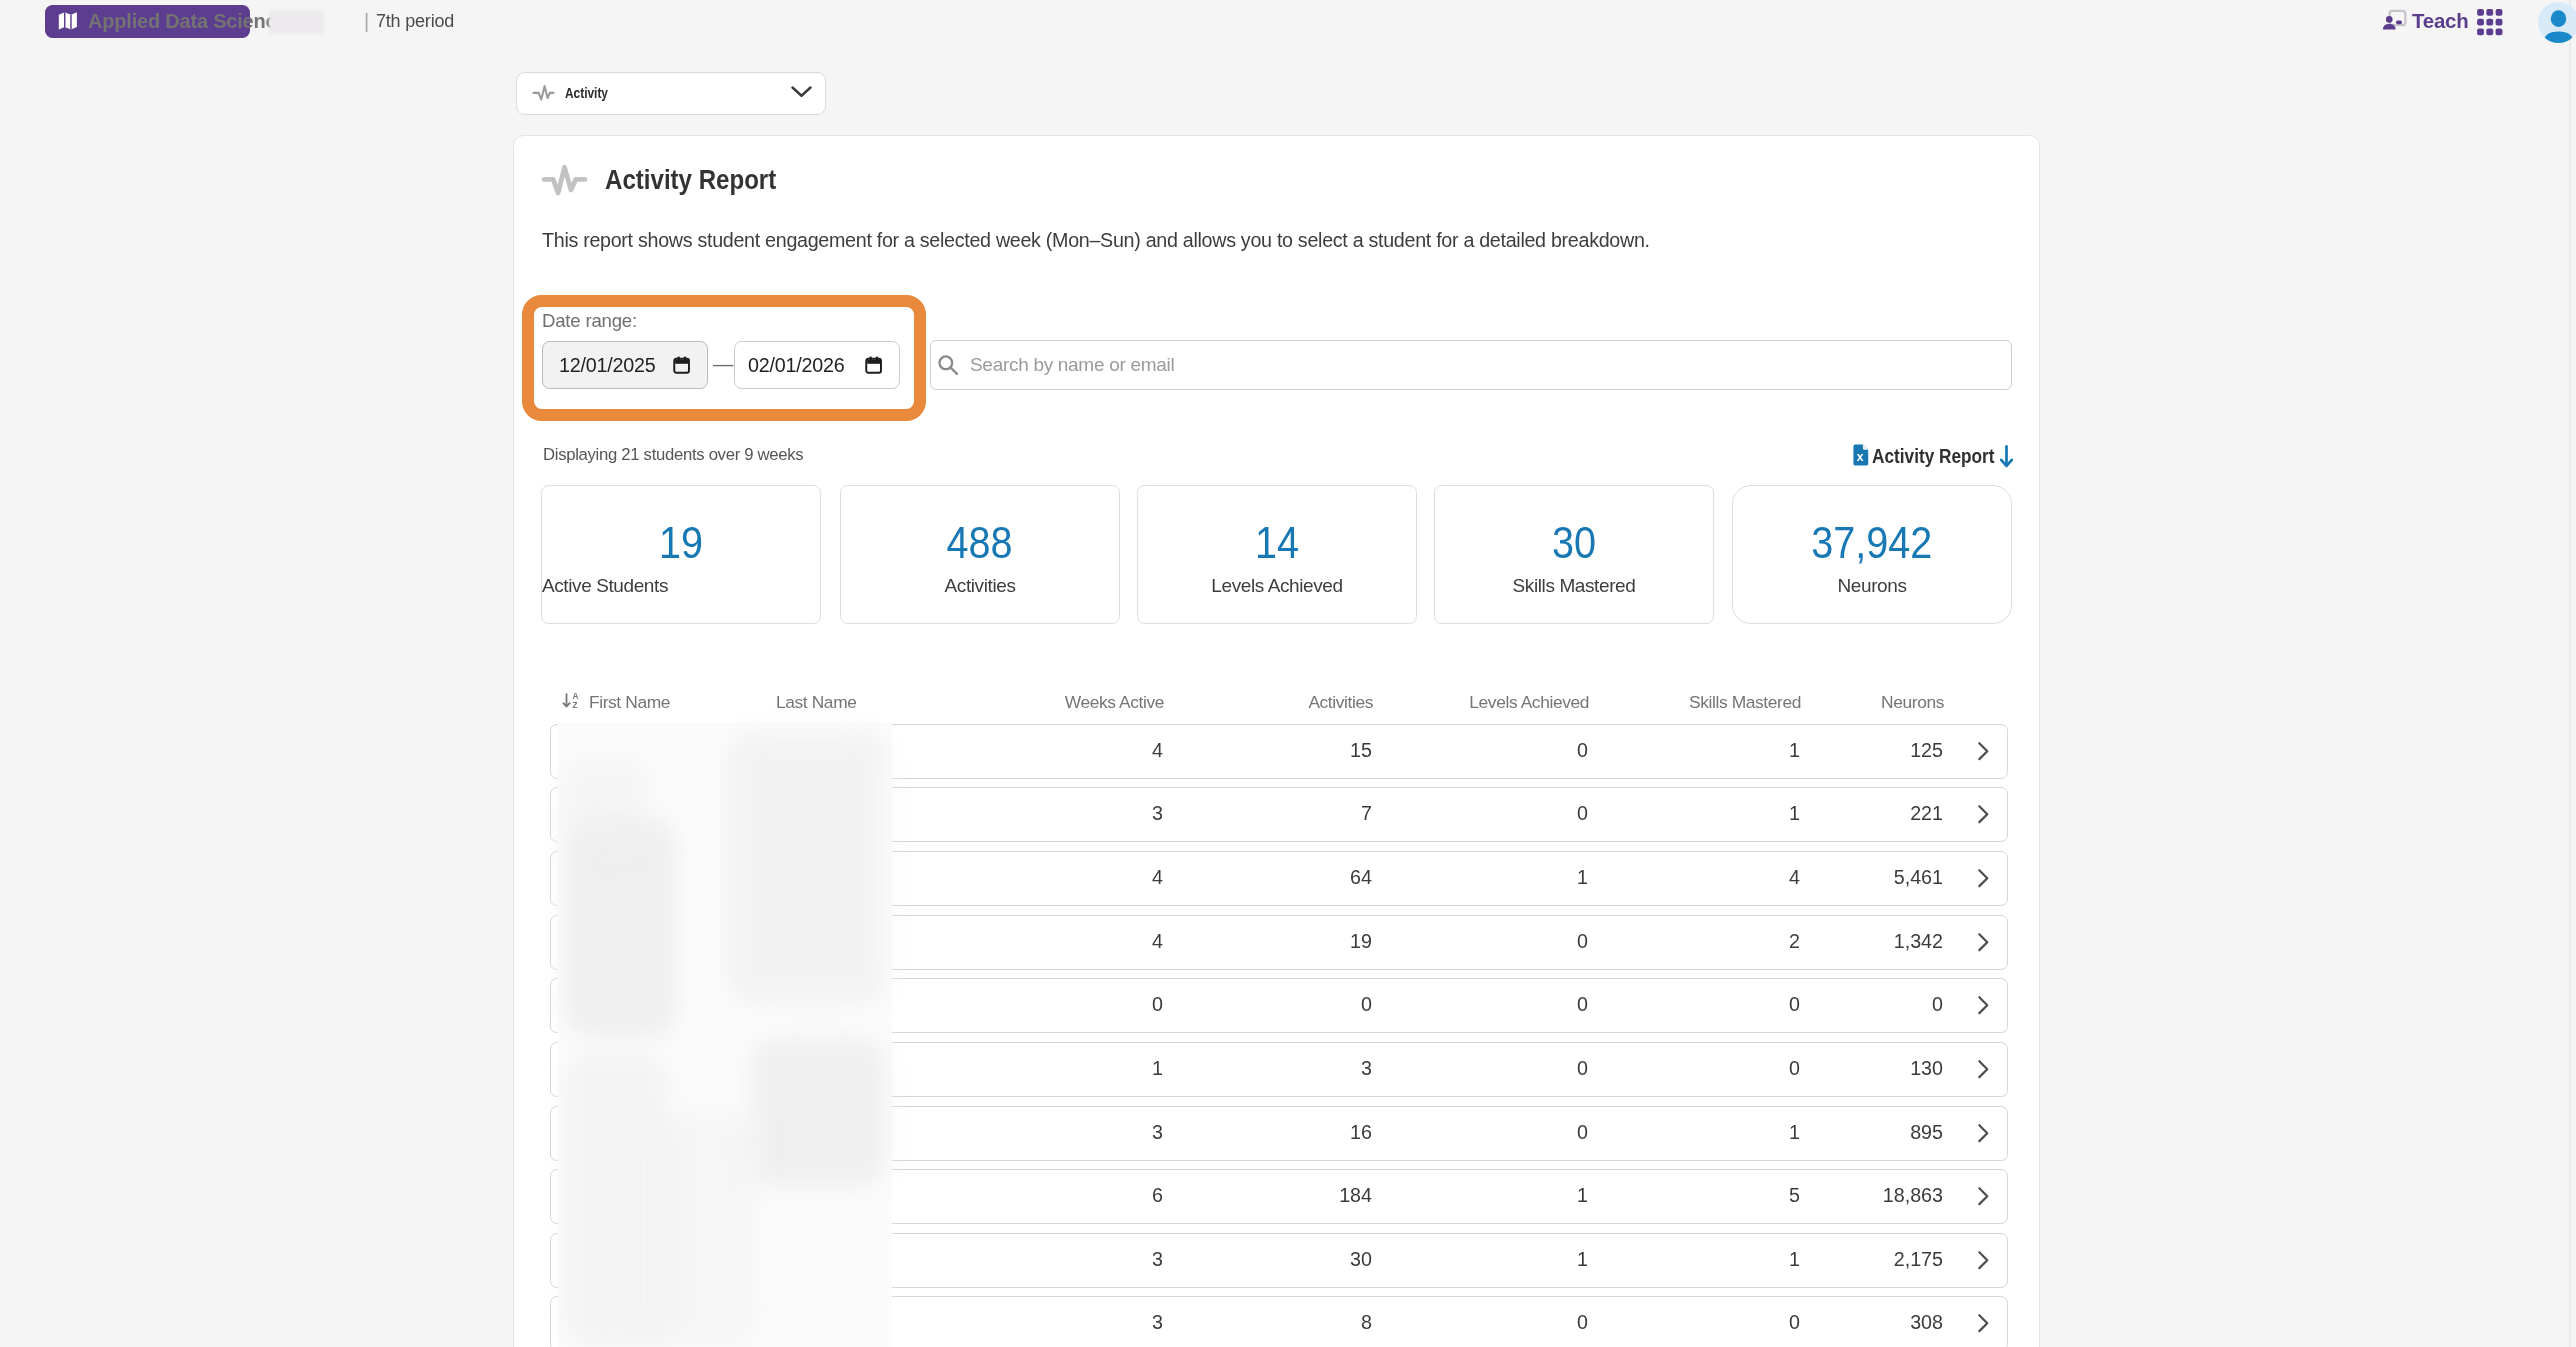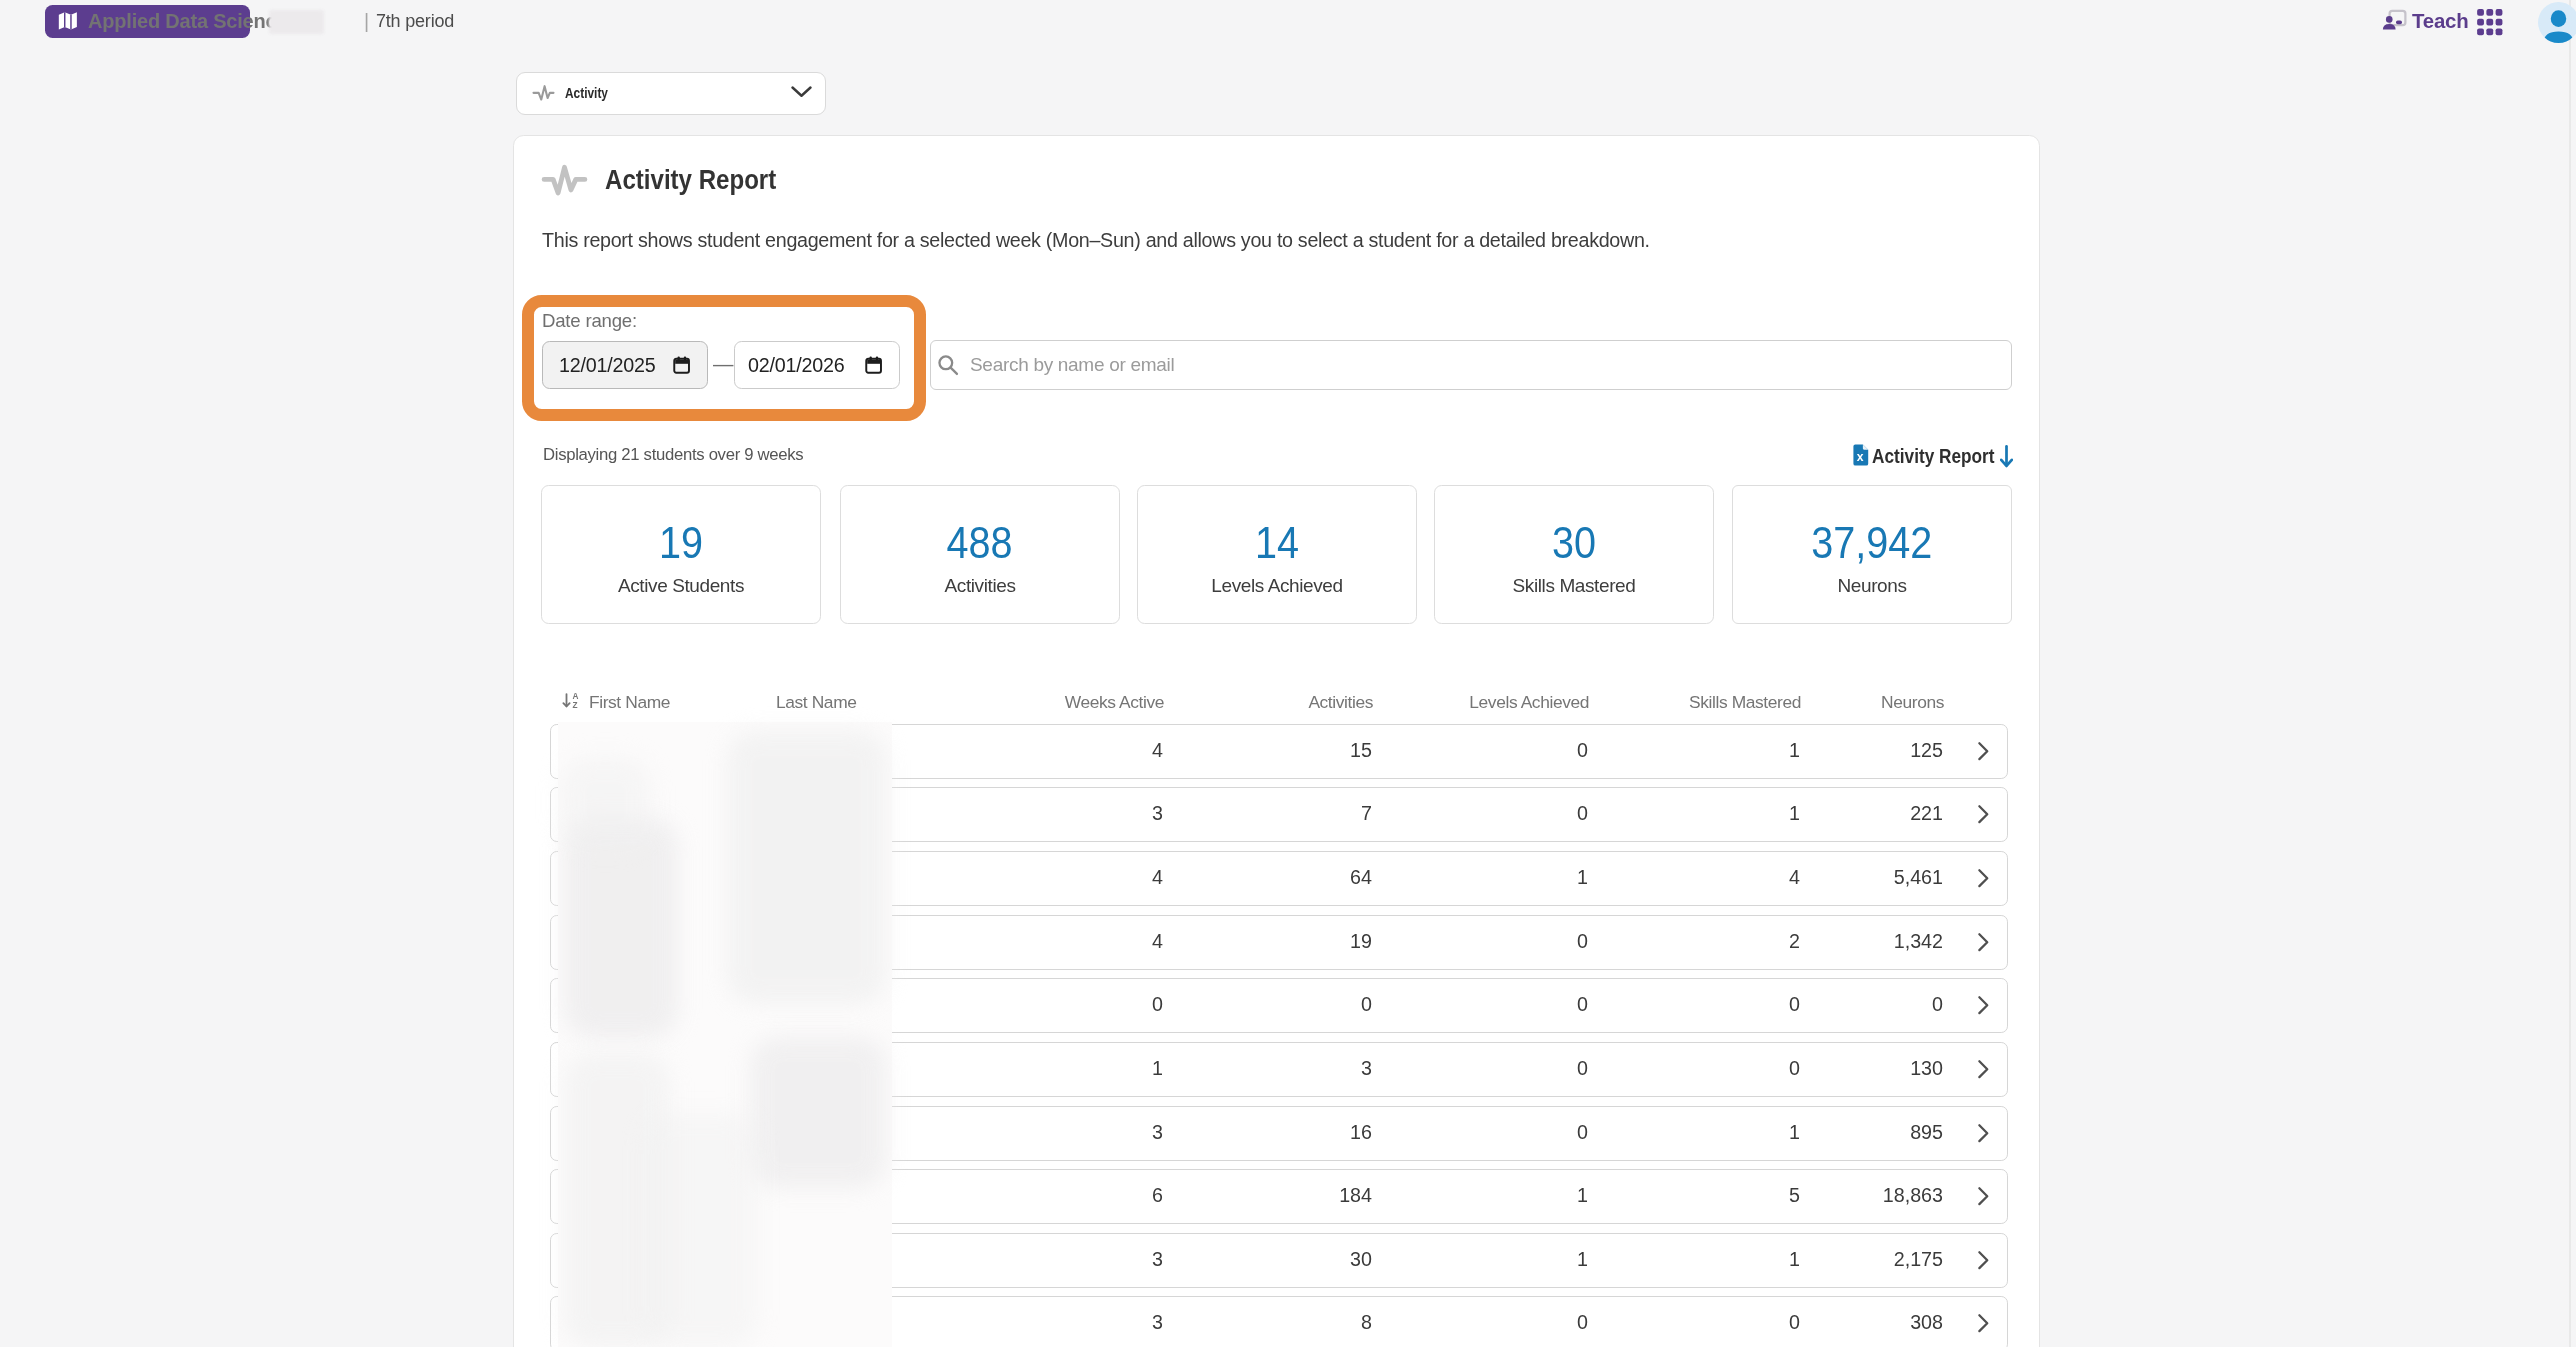--- a/index.html
+++ b/index.html
@@ -119,35 +119,35 @@
     <text x="9.5" y="23" font-size="16" font-weight="700" fill="#fff" text-anchor="middle" font-family="Liberation Sans,sans-serif">x</text>
   </svg>
   <div class="ab" style="left:1872px;top:444px;height:24px;line-height:24px;font-size:20.4px;font-weight:700;color:#2f2f2f;"><span class="cx" style="transform:scaleX(.845);">Activity Report</span></div>
   <svg class="ab" style="left:2000px;top:444px;" width="13" height="26.5" viewBox="0 0 17 35">
     <line x1="8.5" y1="3" x2="8.5" y2="28" stroke="#1878b4" stroke-width="3.6" stroke-linecap="round"></line>
     <polyline points="1.5,21 8.5,29 15.5,21" fill="none" stroke="#1878b4" stroke-width="3.6" stroke-linecap="round" stroke-linejoin="round"></polyline>
   </svg>
 
   <div class="ab" style="left:541px;top:485px;width:280px;height:139px;border:1.5px solid #ddd;border-radius:7.6px;box-sizing:border-box;background:#fff;">
     <div style="position:absolute;left:0;right:0;top:31px;text-align:center;font-size:45px;color:#1878b4;"><span class="cx" style="transform-origin:50% 50%;transform:scaleX(.88);">19</span></div>
-    <div style="position:absolute;left:0;right:0;top:89px;text-align:center;font-size:19px;color:#3d3d3d;letter-spacing:-0.4px;">Active Students</div>
+    <div style="position:absolute;left:0;right:0;top:89px;text-align:left;font-size:19px;color:#3d3d3d;letter-spacing:-0.4px;">Active Students</div>
   </div>
   <div class="ab" style="left:840px;top:485px;width:280px;height:139px;border:1.5px solid #ddd;border-radius:7.6px;box-sizing:border-box;background:#fff;">
     <div style="position:absolute;left:0;right:0;top:31px;text-align:center;font-size:45px;color:#1878b4;"><span class="cx" style="transform-origin:50% 50%;transform:scaleX(.88);">488</span></div>
     <div style="position:absolute;left:0;right:0;top:89px;text-align:center;font-size:19px;color:#3d3d3d;letter-spacing:-0.4px;">Activities</div>
   </div>
   <div class="ab" style="left:1137px;top:485px;width:280px;height:139px;border:1.5px solid #ddd;border-radius:7.6px;box-sizing:border-box;background:#fff;">
     <div style="position:absolute;left:0;right:0;top:31px;text-align:center;font-size:45px;color:#1878b4;"><span class="cx" style="transform-origin:50% 50%;transform:scaleX(.88);">14</span></div>
     <div style="position:absolute;left:0;right:0;top:89px;text-align:center;font-size:19px;color:#3d3d3d;letter-spacing:-0.4px;">Levels Achieved</div>
   </div>
   <div class="ab" style="left:1434px;top:485px;width:280px;height:139px;border:1.5px solid #ddd;border-radius:7.6px;box-sizing:border-box;background:#fff;">
     <div style="position:absolute;left:0;right:0;top:31px;text-align:center;font-size:45px;color:#1878b4;"><span class="cx" style="transform-origin:50% 50%;transform:scaleX(.88);">30</span></div>
     <div style="position:absolute;left:0;right:0;top:89px;text-align:center;font-size:19px;color:#3d3d3d;letter-spacing:-0.4px;">Skills Mastered</div>
   </div>
-  <div class="ab" style="left:1732px;top:485px;width:280px;height:139px;border:1.5px solid #ddd;border-radius:6px;box-sizing:border-box;background:#fff;">
+  <div class="ab" style="left:1732px;top:485px;width:280px;height:139px;border:1.5px solid #ddd;border-radius:19px;box-sizing:border-box;background:#fff;">
     <div style="position:absolute;left:0;right:0;top:31px;text-align:center;font-size:45px;color:#1878b4;"><span class="cx" style="transform-origin:50% 50%;transform:scaleX(.88);">37,942</span></div>
     <div style="position:absolute;left:0;right:0;top:89px;text-align:center;font-size:19px;color:#3d3d3d;letter-spacing:-0.4px;">Neurons</div>
   </div>
 
   <div class="ab" style="left:550px;top:685px;width:1458px;height:33px;">
     <svg style="position:absolute;left:12px;top:6px;" width="21" height="19.7" viewBox="0 0 28 26">
       <line x1="6" y1="4" x2="6" y2="20" stroke="#757575" stroke-width="2.4" stroke-linecap="round"></line>
       <polyline points="1.8,16 6,20.5 10.2,16" fill="none" stroke="#757575" stroke-width="2.4" stroke-linecap="round" stroke-linejoin="round"></polyline>
       <text x="14" y="11" font-size="11" font-weight="700" fill="#757575" font-family="Liberation Sans,sans-serif">A</text>
       <text x="14" y="23" font-size="11" font-weight="700" fill="#757575" font-family="Liberation Sans,sans-serif">Z</text>

